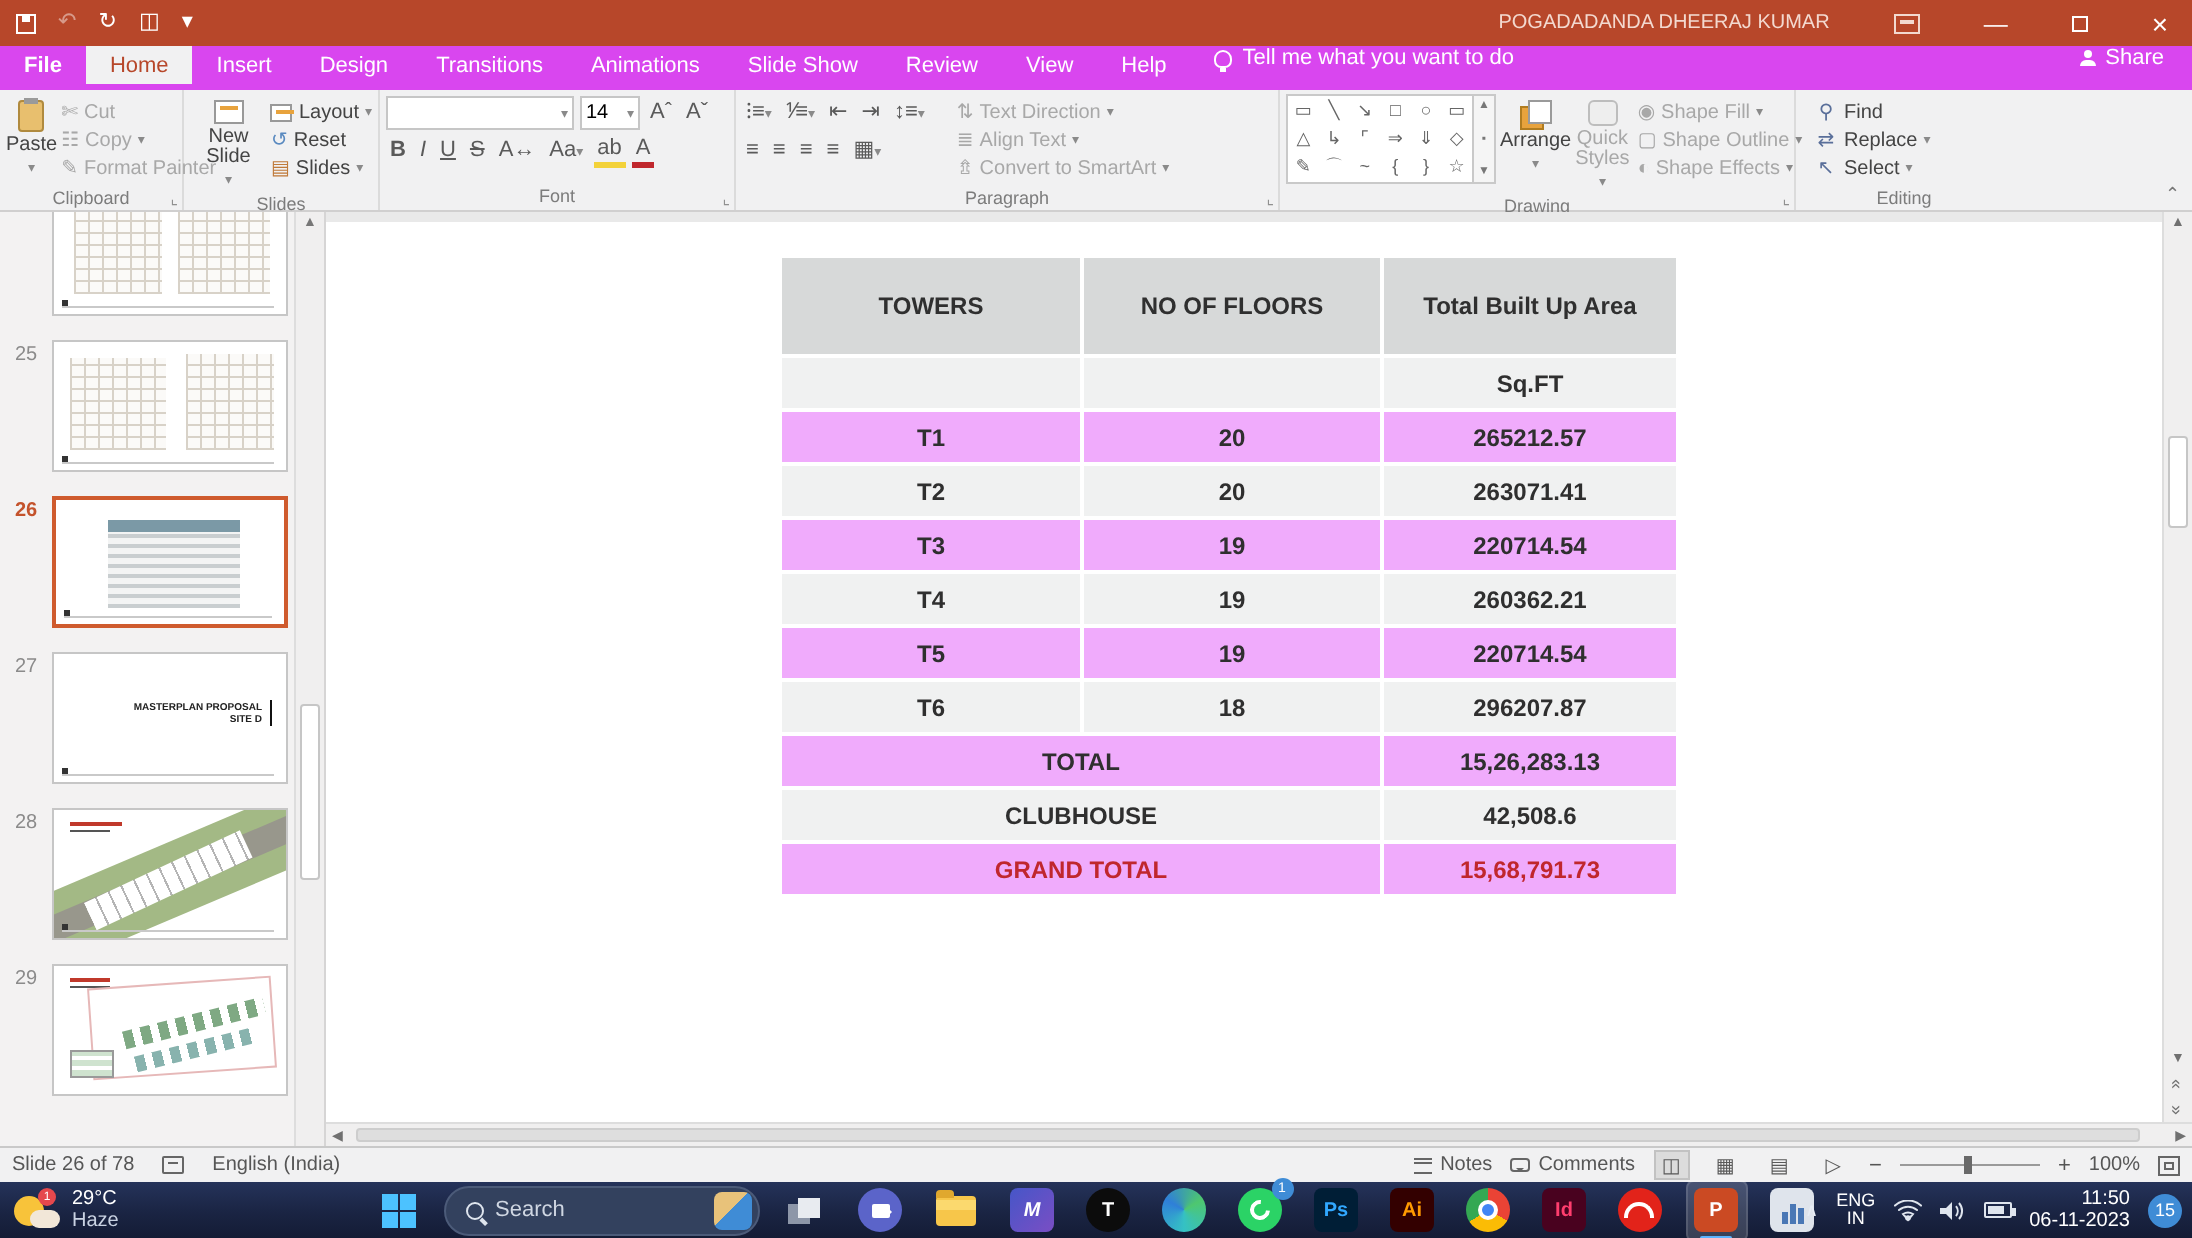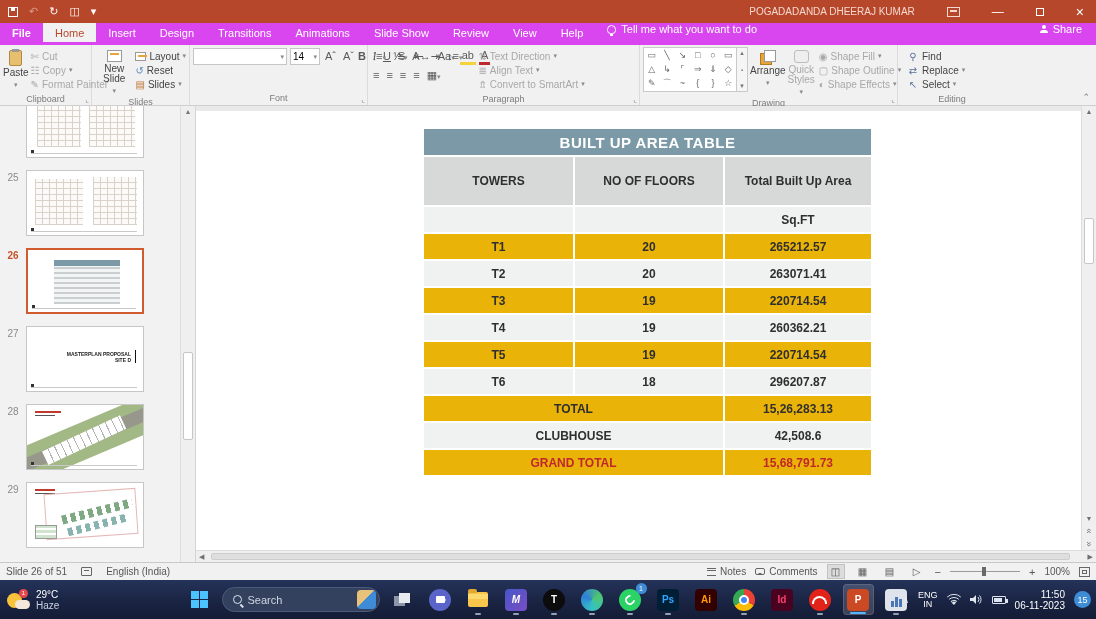--- a/index.html
+++ b/index.html
@@ -56,21 +56,21 @@
   .shsc{width:11px;height:45px;border:1px solid #c9c9c9;border-left:0;background:#f5f5f5;display:flex;flex-direction:column;align-items:center;justify-content:space-between;font-size:6px;color:#777;padding:2px 0}
   .arricon{width:16px;height:14px;position:relative}
   .arricon::before{content:"";position:absolute;left:0;top:3px;width:10px;height:10px;background:#e8a33d;border:1px solid #b07c20}
   .arricon::after{content:"";position:absolute;right:0;top:0;width:10px;height:10px;background:#fff;border:1px solid #9a9a9a}
   .qsicon{width:15px;height:13px;border:1px solid #bdbdbd;border-radius:3px;background:#eee}
   .editicon{font-size:10px;color:#5a6f9a;width:12px;text-align:center}
   .collapse{position:absolute;right:6px;bottom:3px;font-size:9px;color:#777}
 
   
   .main{flex:1;display:flex;min-height:0}
-  .panel{width:196px;background:#f3f2f2;border-right:1px solid #d6d5d5;position:relative;overflow:hidden;flex:0 0 auto}
+  .panel{width:163px;background:#f3f2f2;border-right:1px solid #d6d5d5;position:relative;overflow:hidden;flex:0 0 auto}
   .prow{display:flex;margin-bottom:12px}
   .pnum{width:26px;text-align:center;font-size:10px;color:#8b8b8b;padding-top:2px}
   .pnum.cur{color:#c4532c;font-weight:bold}
   .thumb{width:118px;height:66px;background:#fff;border:1px solid #c6c6c6;position:relative;overflow:hidden}
   .thumb.cur{border:2px solid #cf5b2e}
   .tfoot{position:absolute;left:4px;bottom:3px;right:6px;border-bottom:1px solid #c9c9c9;height:3px}
   .tfoot::before{content:"";position:absolute;left:0;bottom:0;width:3px;height:3px;background:#333}
   .fpA,.fpB{position:absolute;background:
     repeating-linear-gradient(0deg,#d8d2c8 0 1px,transparent 1px 6px),
     repeating-linear-gradient(90deg,#d8d2c8 0 1px,transparent 1px 7px),#fbfaf8}
@@ -96,21 +96,21 @@
   .rightcol{flex:1;display:flex;flex-direction:column;min-width:0}
   .editrow{flex:1;display:flex;min-height:0}
   .slidearea{flex:1;background:#e9e9e9;position:relative;min-width:0}
   .canvas{position:absolute;left:0;top:5px;right:0;bottom:0;background:#fff}
 
   
   .butable{border-collapse:collapse;margin:16px 0 0 226px}
   .butable td{border:2px solid #fff;text-align:center;vertical-align:middle;height:27px;font-size:12px;font-weight:bold;color:#2f2f2f}
   .butable .trow td{background:#7b99a6;color:#fff;font-size:15px;height:28px;letter-spacing:.5px}
   .butable .hdr td{height:50px;background:#d7d9d9}
-  .rg td{background:#eab308}
+  .rg td{background:#f0abfc}
   .rl td{background:#f0f1f1}
   .grand td{color:#c0272d}
   .c1{width:151px}.c2{width:150px}.c3{width:148px}
 
   
   .vscroll{width:15px;background:#f0efef;border-left:1px solid #ddd;position:relative;flex:0 0 auto;font-size:7px;color:#707070}
   .vup{position:absolute;top:2px;left:0;right:0;text-align:center}
   .vth{position:absolute;left:2px;right:2px;top:112px;height:46px;background:#fff;border:1px solid #c6c6c6;border-radius:2px}
   .vbot{position:absolute;bottom:2px;left:0;right:0;display:flex;flex-direction:column;align-items:center;gap:5px}
   .dblchev{transform:rotate(90deg);font-size:9px;line-height:8px}
@@ -131,21 +131,21 @@
   .bubble::after{content:"";position:absolute;left:2px;bottom:-3px;border:2px solid transparent;border-top-color:#666}
   .viewbtn{width:18px;height:15px;display:flex;align-items:center;justify-content:center;font-size:10px;color:#5a5a5a}
   .viewbtn.on{background:#dcdcdc;border:1px solid #c2c2c2}
   .ztrack{width:70px;height:1px;background:#9a9a9a;position:relative}
   .zthumb{position:absolute;left:32px;top:-4px;width:4px;height:9px;background:#696969}
   .zbtn{font-size:11px;color:#555}
   .fiticon{width:11px;height:10px;border:1px solid #666;position:relative}
   .fiticon::after{content:"";position:absolute;left:2px;top:2px;right:2px;bottom:2px;border:1px solid #666}
 
   
-  .taskbar{height:39px;background:linear-gradient(180deg,#25335a 0%,#1a2443 55%,#141c35 100%);position:relative;display:flex;align-items:center;color:#fff;flex:0 0 auto}
+  .taskbar{height:28px;background:linear-gradient(180deg,#25335a 0%,#1a2443 55%,#141c35 100%);position:relative;display:flex;align-items:center;color:#fff;flex:0 0 auto}
   .weather{position:absolute;left:6px;display:flex;align-items:center;gap:6px}
   .wicon{width:24px;height:22px;position:relative}
   .wsun{position:absolute;left:1px;top:4px;width:15px;height:15px;border-radius:50%;background:#f8c33a}
   .wcloud{position:absolute;right:0;bottom:2px;width:15px;height:9px;border-radius:6px;background:#f2e7d8}
   .wbadge{position:absolute;right:2px;top:0;width:9px;height:9px;border-radius:50%;background:#e5484d;font-size:6px;display:flex;align-items:center;justify-content:center;color:#fff}
   .wtext{font-size:10px;line-height:11px}
   .centerbar{margin:0 auto;display:flex;align-items:center;gap:7px}
   .startbtn{width:30px;height:30px;display:flex;align-items:center;justify-content:center;border-radius:4px}
   .winlogo{display:grid;grid-template-columns:8px 8px;grid-template-rows:8px 8px;gap:1px}
   .winlogo span{background:#4cc2ff}
@@ -287,21 +287,21 @@
               <span style="color:#c07a3a">▤</span>
               <span>Slides</span>
               <span class="car">▾</span>
             </div>
         </div>
       </div>
       <div class="glabel">Slides</div>
     </div>
 
     <div class="group" style="width:178px">
-      <div style="display:flex;flex-direction:row;flex:1">
+      <div style="display:flex;flex-direction:column;flex:1">
         <div class="fontrow">
           <div class="combo" style="width:94px">
               <input value="" style="">
               <span class="car">▾</span>
             </div>
           <div class="combo" style="width:30px">
               <input value="14" style="">
               <span class="car">▾</span>
             </div>
           <span class="fonticon">Aˆ</span>
@@ -519,23 +519,20 @@
       <div class="editrow">
         <div class="slidearea">
           <div class="canvas">
             <table class="butable">
               <colgroup>
                   <col class="c1">
                   <col class="c2">
                   <col class="c3">
                 </colgroup>
               <tbody>
-                <tr class="trow">
-                    <td colspan="3">BUILT UP AREA TABLE</td>
-                  </tr>
                 <tr class="hdr">
                   <td>TOWERS</td>
                   <td>NO OF FLOORS</td>
                   <td>Total Built Up Area</td>
                 </tr>
                 <tr class="rl">
                     <td></td>
                     <td></td>
                     <td>Sq.FT</td>
                   </tr>
@@ -598,21 +595,21 @@
       <div class="hscroll">
         <span class="hl">◀</span>
         <div class="hth"></div>
         <span class="hr">▶</span>
       </div>
     </div>
   </div>
 
   <div class="statusbar">
     <div class="sleft">
-      <span>Slide 26 of 51</span>
+      <span>Slide 26 of 78</span>
       <span class="accicon"></span>
       <span>English (India)</span>
     </div>
     <div class="sright">
       <div class="sbtn2">
           <span class="notesglyph"></span>
           <span>Notes</span>
         </div>
       <div class="sbtn2">
           <span class="bubble"></span>

